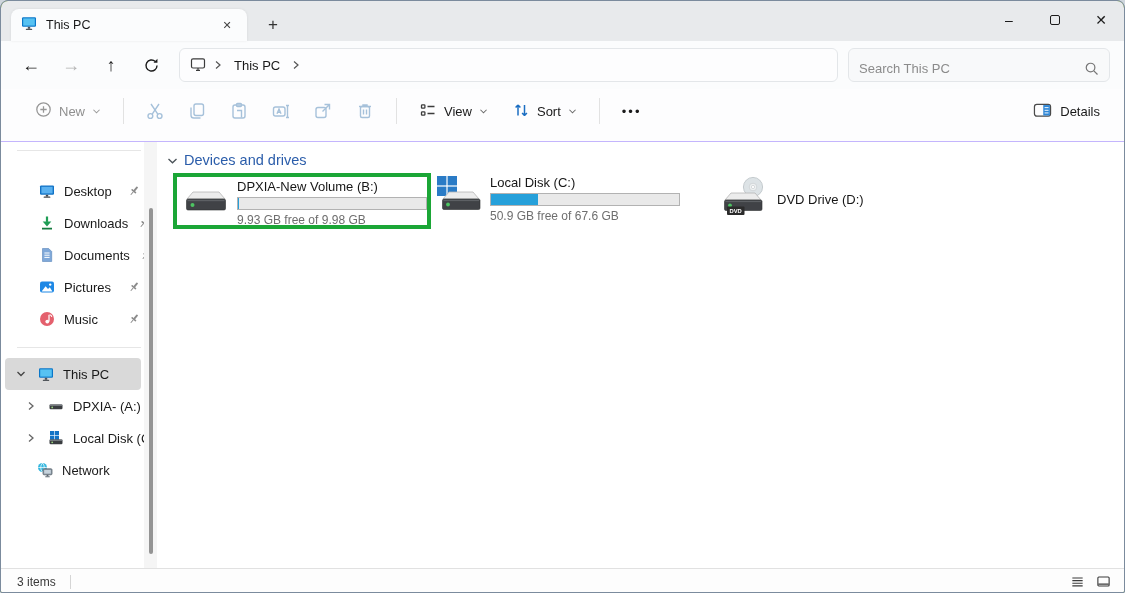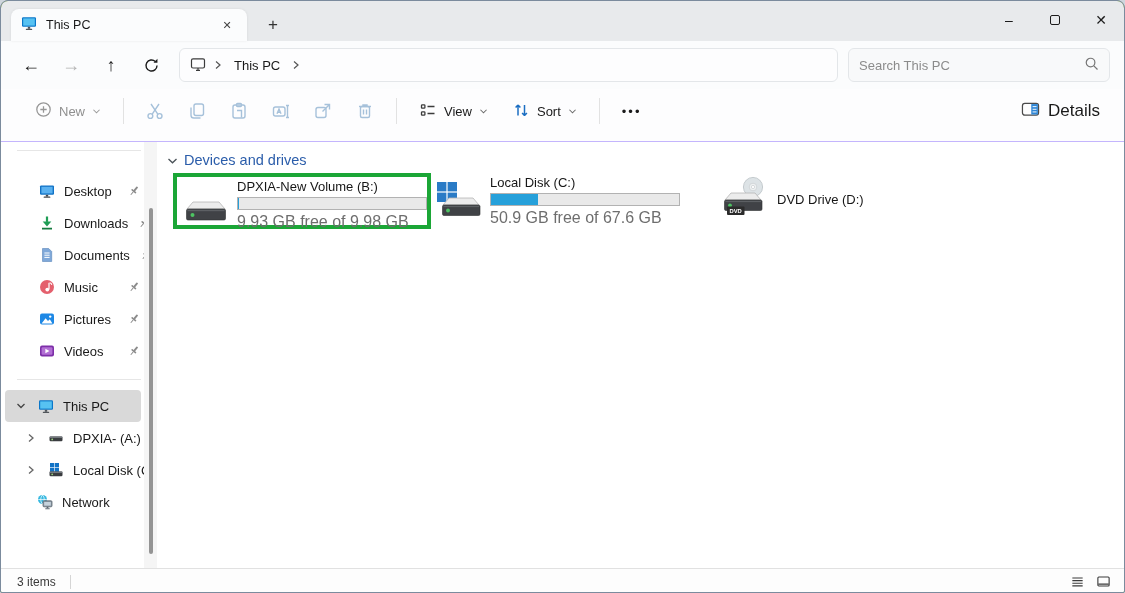--- a/index.html
+++ b/index.html
@@ -27,33 +27,33 @@
   .navbtn{ width:40px; height:36px; display:flex; align-items:center; justify-content:center; font-size:18px; color:#1b1b1b; border-radius:4px; }
   .navbtn.disabled{ color:#b3b3b3; }
   .addressbar{
     flex:1; height:34px; margin:0 10px 0 8px; background:#fdfdfe;
     border:1px solid #e3e6e9; border-radius:6px; display:flex; align-items:center;
     padding:0 10px; gap:8px; font-size:13px;
   }
   .crumb{ padding:2px 4px; border-radius:3px; }
   .searchbox{
     width:262px; height:34px; background:#f8f9fa; border:1px solid #e3e6e9;
-    border-radius:6px; display:flex; align-items:center; padding:0 10px;
+    border-radius:6px; display:flex; align-items:flex-start; padding:12px 10px;
   }
   .searchbox input{ border:none; outline:none; background:transparent; flex:1; font-size:13px; color:#1b1b1b; font-family:inherit; }
   .searchbox input::placeholder{ color:#8b8b8b; }
   
   .toolbar{ height:53px; background:#fdfdfe; border-bottom:1px solid #c4b5fd; display:flex; align-items:center; padding:0 14px 8px 24px; gap:4px; }
   .tbtn{ display:flex; align-items:center; gap:7px; padding:6px 10px; border-radius:4px; font-size:13px; }
   .tbtn.disabledtxt{ color:#8f8f8f; }
   .ticon{ width:38px; height:34px; display:flex; align-items:center; justify-content:center; border-radius:4px; }
   .tdivider{ width:1px; height:26px; background:#e2e2e2; margin:0 8px; }
   .chev{ display:inline-flex; }
   .more-dots{ font-size:13px; letter-spacing:2px; color:#1b1b1b; padding:6px 10px; }
-  .details-btn{ margin-left:auto; display:flex; align-items:center; gap:8px; font-size:17px; padding:6px 10px; border-radius:4px; }
+  .details-btn{ margin-left:auto; display:flex; align-items:center; gap:8px; font-size:13px; padding:6px 10px; border-radius:4px; }
   
   .main{ display:flex; height:426px; }
   .sidebar{ position:relative; width:156px; flex:none; background:#fff; padding-top:8px; }
   .sdivider{ height:1px; background:#e6e6e6; margin:0 16px; }
   .slist{ margin-top:24px; }
   .srow{
     display:flex; align-items:center; height:32px; gap:9px; font-size:13px;
     border-radius:4px; margin:0 16px 0 4px; padding-left:34px; white-space:nowrap;
   }
   .srow .icon16{ width:16px; height:16px; flex:none; display:flex; }
@@ -63,26 +63,26 @@
   .srow.net{ padding-left:32px; }
   .srow.selected{ background:#d9d9d9; }
   .tchev{ width:16px; display:flex; justify-content:center; flex:none; }
   .sb-track{ position:absolute; right:0; top:0; width:13px; height:100%; background:#f5f5f5; }
   .sb-thumb{ position:absolute; right:4px; top:66px; width:4px; height:346px; background:#949494; border-radius:2px; }
   
   .content{ position:relative; flex:1; background:#fff; }
   .group-header{ position:absolute; left:10px; top:10px; display:flex; align-items:center; gap:6px; font-size:14.5px; }
   .group-header .gh-label{ color:#2b5daa; }
   .greenbox{ position:absolute; left:16px; top:31px; width:258px; height:56px; border:4px solid #1ba636; }
-  .tile{ position:absolute; display:flex; align-items:flex-end; gap:8px; }
+  .tile{ position:absolute; display:flex; align-items:flex-start; gap:8px; }
   .tile .dtext{ display:flex; flex-direction:column; }
   .dname{ font-size:13px; color:#161616; margin-bottom:3px; }
   .dbar{ width:190px; height:13px; border:1px solid #b2b2b2; background:#e9e9e9; }
   .dbar-fill{ height:100%; background:#26a0da; }
-  .dfree{ font-size:16px; color:#6e6e6e; margin-top:3px; }
+  .dfree{ font-size:12px; color:#6e6e6e; margin-top:3px; }
   .tile.dvd{ align-items:center; height:48px; }
   
   .statusbar{ height:26px; border-top:1px solid #e1e1e1; background:#fdfdfd; display:flex; align-items:center; padding:0 10px 0 16px; }
   .status-count{ font-size:12px; color:#3a3a3a; }
   .status-div{ width:1px; height:14px; background:#d5d5d5; margin-left:14px; }
   .viewtoggles{ margin-left:auto; display:flex; gap:4px; }
   .vt{ width:22px; height:20px; display:flex; align-items:center; justify-content:center; border-radius:3px; }
 </style>
 </head>
 <body>
@@ -313,77 +313,58 @@
                   <rect x="4.6" y="7.4" width="6.8" height="1.8" rx="0.9"></rect>
                   <rect x="7.5" y="9.2" width="1" height="4.6" rx="0.5"></rect>
                 </g>
               </svg>
           </span>
         </div>
 
         <div class="srow">
           <span class="icon16">
             <svg width="16" height="16" viewBox="0 0 16 16">
+                <rect x="1" y="2.4" width="14" height="11.2" rx="2" fill="#1e88e5"></rect>
+                <circle cx="11.2" cy="5.6" r="1.2" fill="#fff"></circle>
+                <polygon points="2.6,12.4 6.6,7.2 9,10 10.8,8.2 13.4,12.4" fill="#fff"></polygon>
+              </svg>
+          </span>
+          <span>Pictures</span>
+          <span class="pin">
+            <svg width="14" height="14" viewBox="0 0 16 16" fill="#8b8b8b">
+                <g transform="rotate(40 8 8)">
+                  <rect x="6.9" y="1.8" width="2.2" height="6" rx="0.8"></rect>
+                  <rect x="4.6" y="7.4" width="6.8" height="1.8" rx="0.9"></rect>
+                  <rect x="7.5" y="9.2" width="1" height="4.6" rx="0.5"></rect>
+                </g>
+              </svg>
+          </span>
+        </div>
+
+        <div class="srow">
+          <span class="icon16">
+            <svg width="16" height="16" viewBox="0 0 16 16">
                 <circle cx="8" cy="8" r="7" fill="#e4606d"></circle>
                 <rect x="9.4" y="3.8" width="1.2" height="6.6" fill="#fff"></rect>
                 <circle cx="8.3" cy="10.6" r="1.9" fill="#fff"></circle>
                 <path d="M10.6 3.8c1.3.3 2 1 2.2 2" stroke="#fff" stroke-width="1.1" fill="none"></path>
               </svg>
           </span>
           <span>Music</span>
           <span class="pin">
             <svg width="14" height="14" viewBox="0 0 16 16" fill="#8b8b8b">
                 <g transform="rotate(40 8 8)">
                   <rect x="6.9" y="1.8" width="2.2" height="6" rx="0.8"></rect>
                   <rect x="4.6" y="7.4" width="6.8" height="1.8" rx="0.9"></rect>
                   <rect x="7.5" y="9.2" width="1" height="4.6" rx="0.5"></rect>
                 </g>
               </svg>
           </span>
         </div>
 
-        <div class="srow">
-          <span class="icon16">
-            <svg width="16" height="16" viewBox="0 0 16 16">
-                <rect x="1" y="2.4" width="14" height="11.2" rx="2" fill="#1e88e5"></rect>
-                <circle cx="11.2" cy="5.6" r="1.2" fill="#fff"></circle>
-                <polygon points="2.6,12.4 6.6,7.2 9,10 10.8,8.2 13.4,12.4" fill="#fff"></polygon>
-              </svg>
-          </span>
-          <span>Pictures</span>
-          <span class="pin">
-            <svg width="14" height="14" viewBox="0 0 16 16" fill="#8b8b8b">
-                <g transform="rotate(40 8 8)">
-                  <rect x="6.9" y="1.8" width="2.2" height="6" rx="0.8"></rect>
-                  <rect x="4.6" y="7.4" width="6.8" height="1.8" rx="0.9"></rect>
-                  <rect x="7.5" y="9.2" width="1" height="4.6" rx="0.5"></rect>
-                </g>
-              </svg>
-          </span>
-        </div>
-
-        <div class="srow">
-          <span class="icon16">
-            <svg width="16" height="16" viewBox="0 0 16 16">
-                <rect x="1" y="2.4" width="14" height="11.2" rx="2" fill="#7d2fa8"></rect>
-                <rect x="2.6" y="4.2" width="10.8" height="7.6" rx="1" fill="#b26fd4"></rect>
-                <polygon points="6.4,5.7 6.4,10.3 10.4,8" fill="#fff"></polygon>
-              </svg>
-          </span>
-          <span>Videos</span>
-          <span class="pin">
-            <svg width="14" height="14" viewBox="0 0 16 16" fill="#8b8b8b">
-                <g transform="rotate(40 8 8)">
-                  <rect x="6.9" y="1.8" width="2.2" height="6" rx="0.8"></rect>
-                  <rect x="4.6" y="7.4" width="6.8" height="1.8" rx="0.9"></rect>
-                  <rect x="7.5" y="9.2" width="1" height="4.6" rx="0.5"></rect>
-                </g>
-              </svg>
-          </span>
-        </div>
       </div>
 
       <div class="sdivider" style="margin-top:12px;"></div>
 
       <div class="slist" style="margin-top:10px;">
         <div class="srow tree-root selected">
           <span class="tchev">
             <svg width="10" height="8" viewBox="0 0 10 8">
                 <polyline points="1.5,2 5,5.5 8.5,2" fill="none" stroke="#444" stroke-width="1.3"></polyline>
               </svg>

